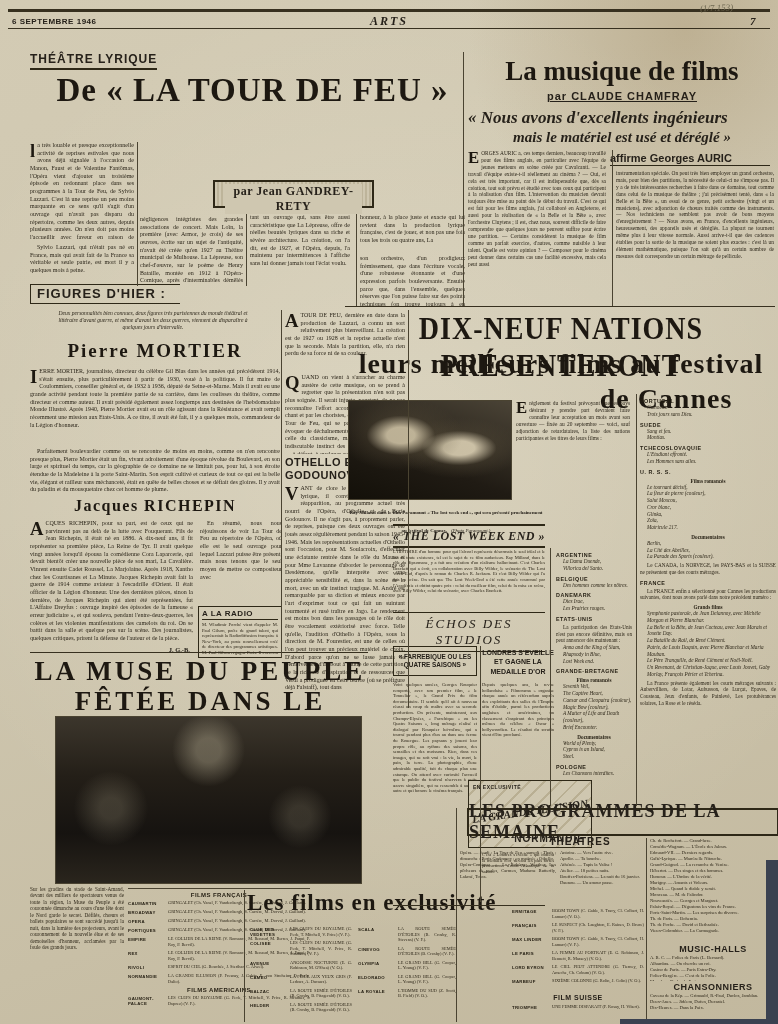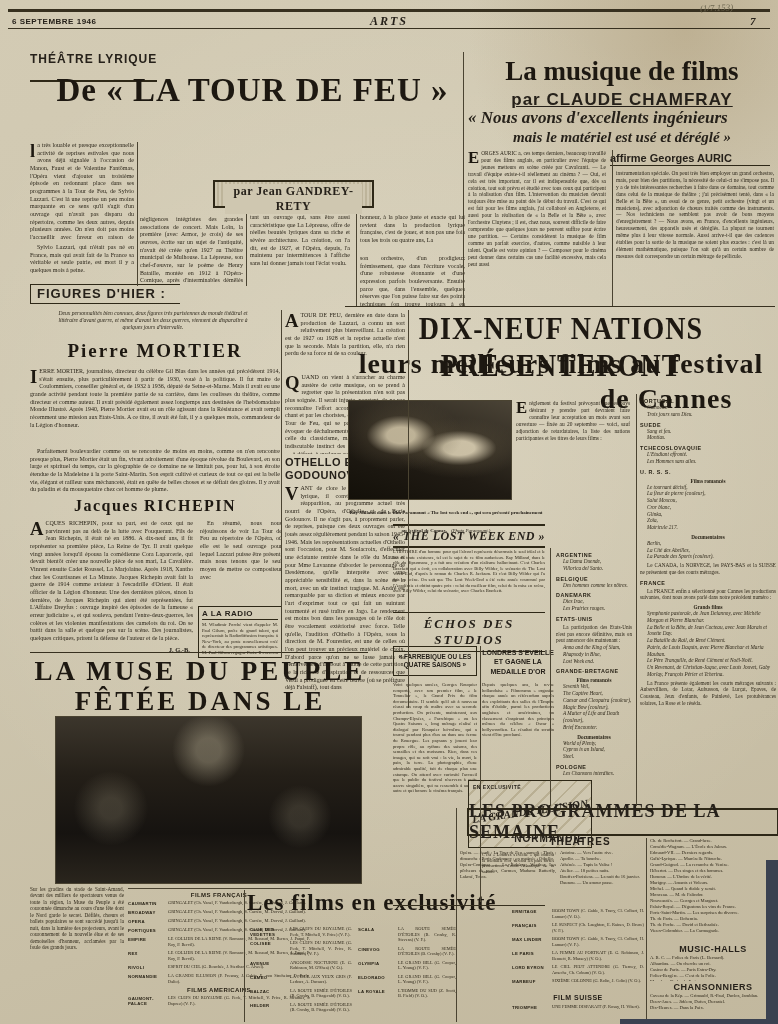--- a/index.html
+++ b/index.html
@@ -36,21 +36,21 @@
 
 <div id="paper">
 
   <div class="abs rule" style="left:8px;top:9px;width:762px;height:3px"></div>
   <div class="abs ser" style="left:700px;top:2px;width:75px;font-size:9px;color:#6f6852;font-style:italic;transform:rotate(-2deg)">(1/7.153)</div>
   <div class="abs san" style="left:12px;top:17px;font-size:8px;font-weight:bold;letter-spacing:.5px">6 SEPTEMBRE 1946</div>
   <div class="abs ser" style="left:0;top:14px;width:778px;text-align:center;font-size:12px;font-weight:bold;font-style:italic;letter-spacing:2px">ARTS</div>
   <div class="abs ser" style="left:750px;top:15px;font-size:11px;font-weight:bold;font-style:italic">7</div>
   <div class="abs rule" style="left:8px;top:28px;width:762px;height:1px"></div>
 
-  <div class="abs san" style="left:30px;top:52px;font-size:12px;font-weight:bold;letter-spacing:1px;border-bottom:2px solid #2e2817;padding-bottom:14px">THÉÂTRE LYRIQUE</div>
+  <div class="abs san" style="left:30px;top:52px;font-size:12px;font-weight:bold;letter-spacing:1px;border-bottom:2px solid #2e2817;padding-bottom:2px">THÉÂTRE LYRIQUE</div>
 
   <div class="abs ser hl" style="left:30px;top:72px;width:445px;font-size:33px;font-weight:bold;text-align:center">De « LA TOUR DE FEU »</div>
 
   <div class="abs bt dc" style="left:30px;top:142px;width:104px;height:100px;overflow:hidden">la très louable et presque exceptionnelle activité de reprises estivales que nous avons déjà signalée à l'occasion de Manon, Faust et de Valentine Fantômas, l'Opéra vient d'ajouter un troisième épisode en redonnant place dans ses programmes à la Tour de Feu, de Sylvio Lazzari. C'est là une reprise un peu moins marquante en ce sens qu'il s'agit d'un ouvrage qui n'avait pas disparu du répertoire, comme les deux autres, depuis plusieurs années. On n'en doit pas moins l'accueillir avec faveur en raison de l'intérêt qui s'attache à la mémoire d'un musicien d'une haute probité et soucieux d'une inspiration sincère.</div>
   <div class="abs bt" style="left:30px;top:244px;width:104px;height:42px;overflow:hidden;text-indent:7px">Sylvio Lazzari, qui n'était pas né en France, mais qui avait fait de la France sa véritable et seule patrie, est mort il y a quelques mois à peine.</div>
 
   <div class="abs" style="left:213px;top:180px;width:157px;height:24px;border:2px solid #2e2817;background:repeating-linear-gradient(90deg,#cfc7b0 0 2px,#bdb49a 2px 4px)">
     <div class="ser" style="background:#cfc7b0;margin:2px 10px;text-align:center;font-size:12px;font-weight:bold;letter-spacing:.5px">par Jean GANDREY-RETY</div>
   </div>
 
@@ -130,21 +130,21 @@
     <div class="lh">FILMS AMERICAINS</div>
     <div>
         <div class="row">
         <span class="vn">GAUMONT-PALACE</span>
         <span class="fm">LES CLEFS DU ROYAUME (G. Peck, T. Mitchell, V. Price, R. Stradner, J. Duprez) (V. F.).</span>
       </div>
       </div>
   </div>
 
   <div class="abs ser hl" style="left:468px;top:56px;width:308px;font-size:27px;font-weight:bold;text-align:center;letter-spacing:0">La musique de films</div>
-  <div class="abs san" style="left:468px;top:90px;width:308px;text-align:center;font-size:17px;font-weight:bold;letter-spacing:1px;text-decoration:underline">par CLAUDE CHAMFRAY</div>
+  <div class="abs san" style="left:468px;top:90px;width:308px;text-align:center;font-size:11px;font-weight:bold;letter-spacing:1px;text-decoration:underline">par CLAUDE CHAMFRAY</div>
   <div class="abs ser" style="left:468px;top:108px;width:308px;text-align:left;font-size:17px;font-weight:bold;font-style:italic">« Nous avons d'excellents ingénieurs</div>
   <div class="abs ser" style="left:468px;top:129px;width:308px;text-align:center;font-size:15px;font-weight:bold;font-style:italic">mais le matériel est usé et déréglé »</div>
   <div class="abs san" style="left:610px;top:152px;width:160px;font-size:11px;font-weight:bold;border-bottom:1px solid #2e2817;padding-bottom:1px">affirme Georges AURIC</div>
   <div class="abs bt dc" style="left:468px;top:150px;width:138px;height:156px;overflow:hidden;font-size:5.4px">EORGES AURIC a, ces temps derniers, beaucoup travaillé pour des films anglais, en particulier avec l'équipe de jeunes metteurs en scène créée par Cavalcanti. — Le travail d'équipe existe-t-il réellement au cinéma ? — Oui, et cela est très important, car il est indispensable que, dès sa création, tout soit prévu et étudié avec tous ceux qui participent à la réalisation d'un film. L'intervention du musicien devrait toujours être mise au point dès le début du travail. C'est ce qui est fait pour les films anglais, j'ai collaboré en Angleterre, et aussi pour la réalisation de « la Belle et la Bête », avec l'orchestre Cluytens ; il est, chez nous, souvent difficile de faire comprendre que quelques jours ne peuvent suffire pour écrire une partition. — Certains considèrent la musique de film comme un parfait exercice, d'autres, comme nuisible à leur talent. Quelle est votre opinion ? — Composer pour le cinéma peut donner dans certains cas une facilité excessive, mais cela peut aussi</div>
   <div class="abs bt" style="left:616px;top:170px;width:158px;height:136px;overflow:hidden;font-size:5.4px">instrumentation spéciale. On peut très bien employer un grand orchestre, mais, pour bien des partitions, la nécessité de celui-ci ne s'impose pas. Il y a de très intéressantes recherches à faire dans ce domaine, tout comme dans celui de la musique de théâtre ; j'ai précisément tenté, dans « la Belle et la Bête », un essai de ce genre, petit orchestre (vingt et un musiciens), avec adjonction de chœurs traités comme des instruments. — Nos techniciens ne semblent pas avoir de bons moyens d'enregistrement ? — Nous avons, en France, d'excellents ingénieurs, heureusement, des appareils usés et déréglés. La plupart ne tournent même plus à leur vitesse normale. Aussi arrive-t-il que des cadences établies pour la sortie de la musique ne soient plus exactes : c'est là un élément mathématique, puisque l'on sait qu'à un certain nombre de mesures doit correspondre un certain métrage de pellicule.</div>
 
   <div class="abs rule" style="left:345px;top:306px;width:430px;height:1px"></div>
   <div class="abs ser hl" style="left:345px;top:310px;width:432px;font-size:28px;font-weight:bold;text-align:center;transform:scaleY(1.15);transform-origin:top">DIX-NEUF NATIONS PRÉSENTERONT</div>
   <div class="abs ser hl" style="left:345px;top:348px;width:432px;font-size:28px;font-weight:bold;text-align:center">leurs meilleurs films au festival</div>
   <div class="abs ser hl" style="left:555px;top:383px;width:222px;font-size:28px;font-weight:bold;text-align:center">de Cannes</div>
@@ -222,21 +222,21 @@
       <div class="ln fi">Un Revenant, de Christian-Jaque, avec Louis Jouvet, Gaby Morlay, François Périer et Tcherina.</div>
       <div class="ln pp">La France présente également les courts métrages suivants : Aubervilliers, de Lotar, Aubusson, de Lurçat, Epaves, de Cousteau, Jeux d'enfants, de Painlevé, Les protubérances solaires, La Rose et le réséda.</div>
     </div>
 
   <div class="abs" style="left:393px;top:524px;width:152px;height:20px;border-top:2px solid #2e2817;border-bottom:2px solid #2e2817;display:flex;align-items:center;justify-content:center">
     <span class="ser" style="font-size:12px;font-weight:bold;font-style:italic;letter-spacing:.5px">« THE LOST WEEK END »</span>
   </div>
   <div class="abs bt3" style="left:393px;top:549px;width:152px;height:60px;overflow:hidden">L'HISTOIRE d'un homme pour qui l'alcool représente désormais le seul idéal et le but de toute existence, tel est le sujet de ce film audacieux. Ray Milland, dans le rôle du dipsomane, y a fait une création d'un réalisme hallucinant. C'est Charles Brackett qui a écrit, en collaboration avec Billy Wilder, le scénario de The Lost Week-End, d'après le roman de Charles R. Jackson. Et c'est Billy Wilder qui l'a mis en scène. On sait que The Lost Week-End a été cette année couronné par l'Académie et obtint quatre prix : celui du meilleur film, celui de la mise en scène, avec Billy Wilder, celui du scénario, avec Charles Brackett.</div>
 
   <div class="abs" style="left:393px;top:612px;width:152px;border-top:1.5px solid #2e2817;border-bottom:1.5px solid #2e2817;padding:3px 0">
-    <div class="ser" style="text-align:center;font-size:13px;font-weight:bold;font-style:italic;letter-spacing:2px">ÉCHOS  DES  STUDIOS</div>
+    <div class="ser" style="text-align:center;font-size:13px;font-weight:normal;font-style:italic;letter-spacing:2px">ÉCHOS  DES  STUDIOS</div>
   </div>
 
   <div class="abs boxed" style="left:393px;top:646px;width:84px;height:30px;display:flex;align-items:center;justify-content:center;padding:1px;box-sizing:border-box">
     <span class="san" style="font-size:6.4px;font-weight:bold;text-align:center;line-height:1.3">« FARREBIQUE OU LES QUATRE SAISONS »</span>
   </div>
   <div class="abs bt3" style="left:393px;top:682px;width:84px;height:220px;overflow:hidden">Voici quelques années, Georges Rouquier remporta, avec son premier film, « le Tonnelier », le Grand Prix du film documentaire. Il semble qu'il ait à nouveau réussi un coup de maître avec sa seconde production. On présente, maintenant, aux Champs-Elysées, « Farrebique » ou les Quatre Saisons », long métrage réalisé et dialogué par Rouquier lui-même, qui a tourné pendant plus d'un an dans une ferme du Rouergue. Les paysans y jouent leur propre rôle, au rythme des saisons, des semailles et des moissons. Rien, dans ces images, qui ne soit vrai : la vie, la mort, le pain, la terre. La photographie, d'une admirable qualité, fait de chaque plan une estampe. On attend avec curiosité l'accueil que le public du festival réservera à cette œuvre singulière, qui ne ressemble à aucune autre et qui honore le cinéma français.</div>
 
   <div class="abs san" style="left:482px;top:648px;width:72px;font-size:7px;font-weight:bold;text-align:center;line-height:1.35">LONDRES S'EVEILLE ET GAGNE LA MEDAILLE D'OR</div>
   <div class="abs bt3" style="left:482px;top:682px;width:72px;height:94px;overflow:hidden">Depuis quelques ans, la revue hollandaise « Filmorama » organise chaque année un référendum auprès des exploitants des salles de l'Empire afin d'établir, parmi les productions anglaises et américaines, un classement s'inspirant des principes mêmes du célèbre « Oscar » hollywoodien. Le résultat du scrutin vient d'être proclamé.</div>
   <div class="abs bt3" style="left:482px;top:852px;width:72px;height:50px;overflow:hidden">C'est « Londres s'éveille » qui obtient la médaille d'or, devant les plus fortes productions d'outre-Atlantique de la saison.</div>

